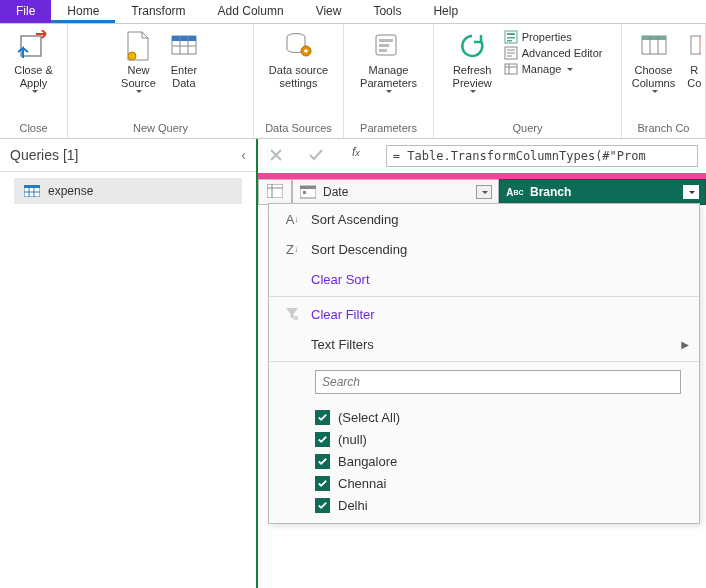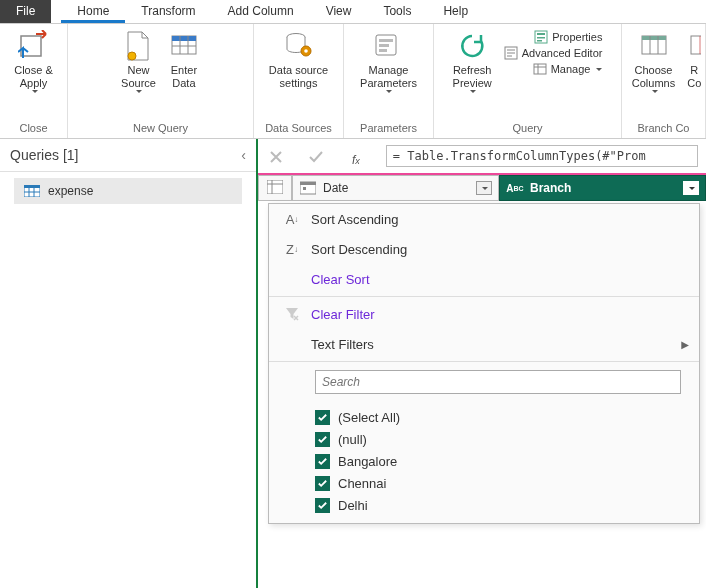--- a/index.html
+++ b/index.html
@@ -1,51 +1,51 @@
 <!DOCTYPE html>
 <html><head>
 <meta charset="utf-8">
 <style>
 * { box-sizing: border-box; margin: 0; padding: 0; font-family: "Segoe UI", Tahoma, sans-serif; }
 body { width: 706px; height: 588px; overflow: hidden; background: #fff; font-size: 12px; color: #333; }
 
 
 .menubar { display: flex; height: 24px; border-bottom: 1px solid #ccc; background: #fff; }
 .menubar .item { padding: 4px 16px; cursor: pointer; }
-.menubar .file { background: #404040; color: #fff; }
-.menubar .home { background: #fff; border-bottom: 3px solid #1979ca; padding-bottom: 1px; margin-left: 10px; }
+.menubar .file { background: #6d28d9; color: #fff; }
+.menubar .home { background: #fff; border-bottom: 3px solid #1979ca; padding-bottom: 1px; }
 
 
 .ribbon { display: flex; height: 115px; border-bottom: 1px solid #ccc; }
 .ribbon-group { display: flex; flex-direction: column; align-items: center; border-right: 1px solid #e0e0e0; padding: 4px 0 2px; }
 .ribbon-group-buttons { display: flex; flex: 1; align-items: flex-start; }
 .ribbon-group-label { font-size: 11px; color: #666; padding: 2px 0; }
 .rbtn { display: flex; flex-direction: column; align-items: center; justify-content: flex-start; padding: 2px 6px; cursor: pointer; text-align: center; line-height: 1.2; }
 .rbtn .ico { width: 32px; height: 32px; display: flex; align-items: center; justify-content: center; margin-bottom: 2px; }
 .rbtn .lbl { font-size: 11px; }
 .dd-caret { display: inline-block; width: 0; height: 0; border-left: 3px solid transparent; border-right: 3px solid transparent; border-top: 3px solid #555; margin-left: 2px; vertical-align: middle; }
 
-.query-group .small-list { display: flex; flex-direction: column; gap: 2px; padding: 2px 6px; align-items: flex-end; }
+.query-group .small-list { display: flex; flex-direction: column; gap: 2px; padding: 2px 6px; }
 .small-item { display: flex; align-items: center; gap: 4px; font-size: 11px; cursor: pointer; white-space: nowrap; }
 .small-item .sico { width: 14px; height: 14px; display:flex; align-items:center; justify-content:center; }
 
 
 .main { display: flex; height: calc(588px - 24px - 115px); }
 
 
 .queries { width: 258px; border-right: 2px solid #15803d; display: flex; flex-direction: column; }
 .queries-head { display: flex; justify-content: space-between; align-items: center; padding: 8px 10px; border-bottom: 1px solid #e0e0e0; font-size: 14px; color: #444; }
 .queries-head .chev { font-size: 14px; color: #777; cursor: pointer; }
 .queries-list { padding: 6px 14px; }
 .query-item { display: flex; align-items: center; gap: 8px; padding: 6px 10px; background: #e9e9e9; cursor: pointer; }
 .query-item .qico { width: 16px; height: 12px; }
 
 
 .right { flex: 1; display: flex; flex-direction: column; position: relative; }
-.formula-row { display: flex; align-items: flex-end; gap: 20px; padding: 6px 8px; border-bottom: 2px solid #ec4899; }
+.formula-row { display: flex; align-items: flex-start; gap: 20px; padding: 6px 8px; border-bottom: 6px solid #ec4899; }
 .formula-row .fxico { width: 20px; height: 20px; display:flex; align-items:center; justify-content:center; color:#999; cursor:pointer;}
 .fx-label { font-style: italic; color: #555; padding: 0 6px; }
 .formula-input { flex: 1; border: 1px solid #bbb; padding: 3px 6px; font-family: Consolas, monospace; font-size: 12px; color: #444; white-space: nowrap; overflow: hidden; }
 
 
 .col-headers { display: flex; height: 26px; }
 .ch { border: 1px solid #bbb; display: flex; align-items: center; padding: 0 6px; gap: 6px; background: #f8f8f8; }
 .ch.index { width: 34px; justify-content: center; }
 .ch.date { flex: 1; justify-content: space-between; }
 .ch.branch { flex: 1; background: #0e6b55; color: #fff; border-color: #0a5743; font-weight: 600; }

